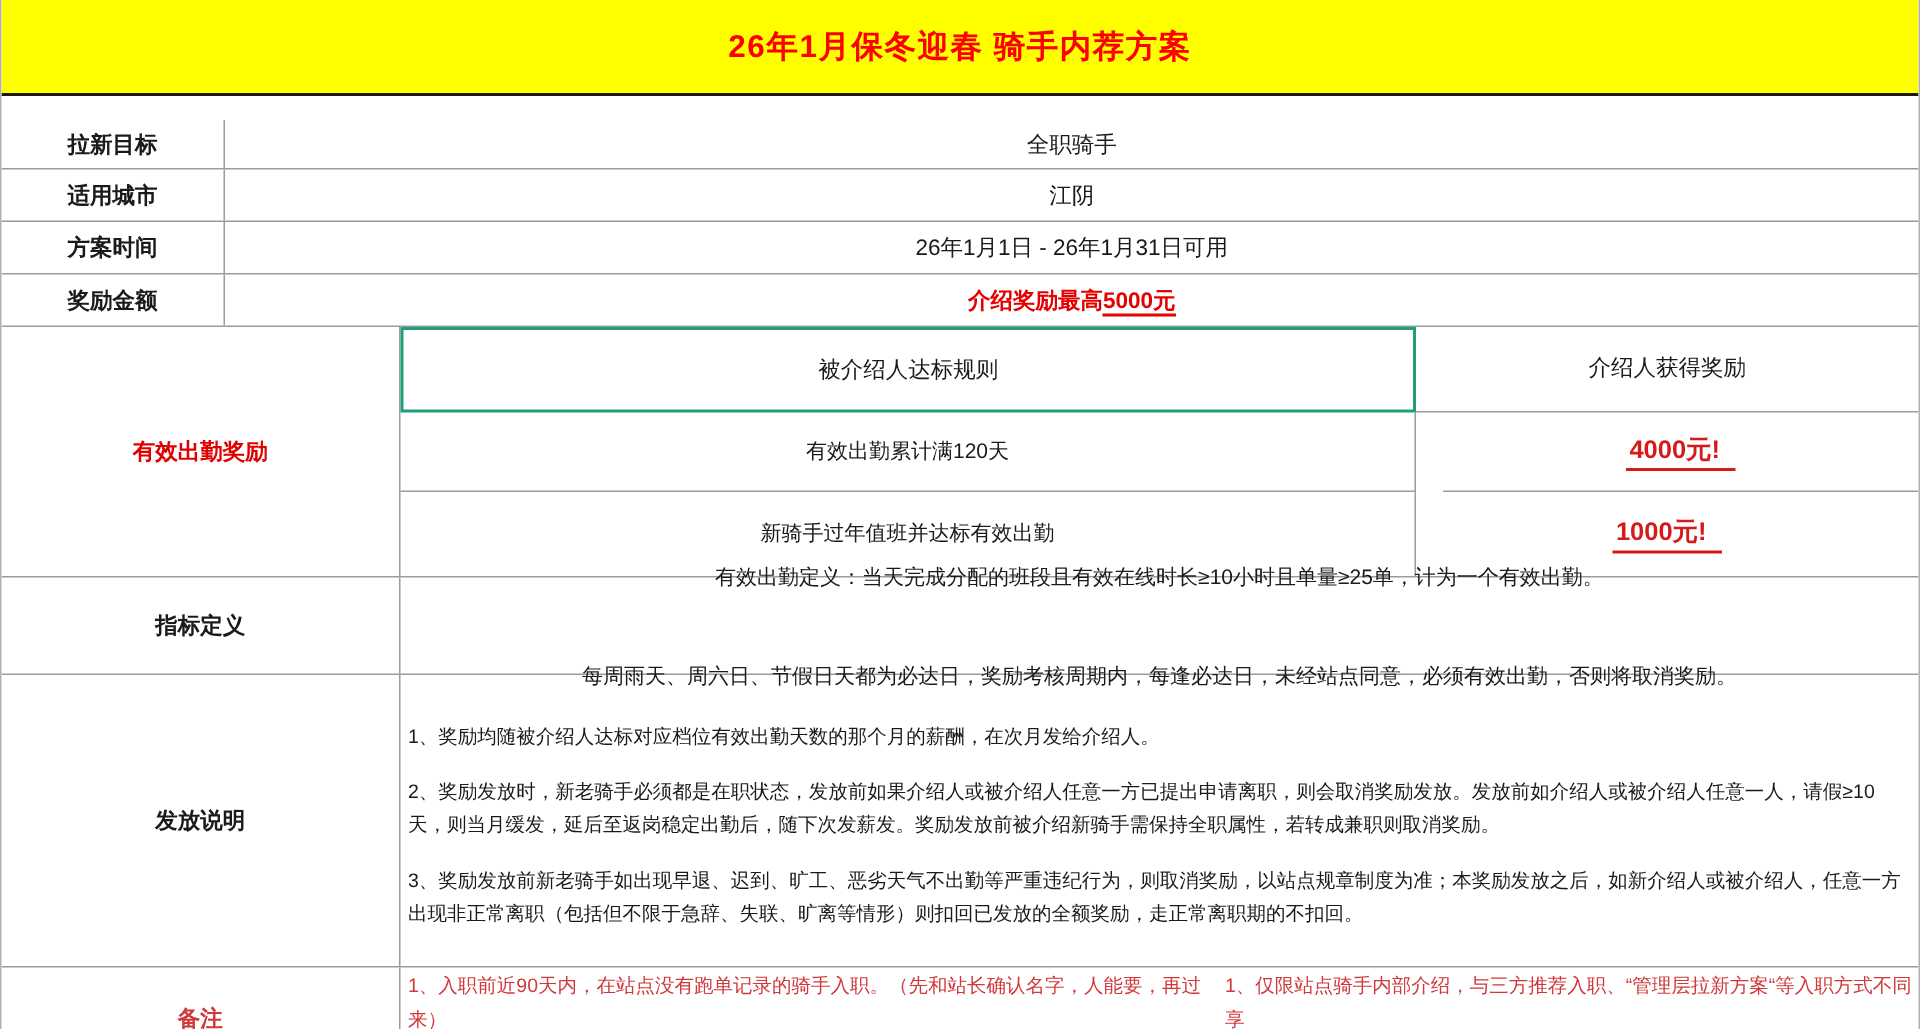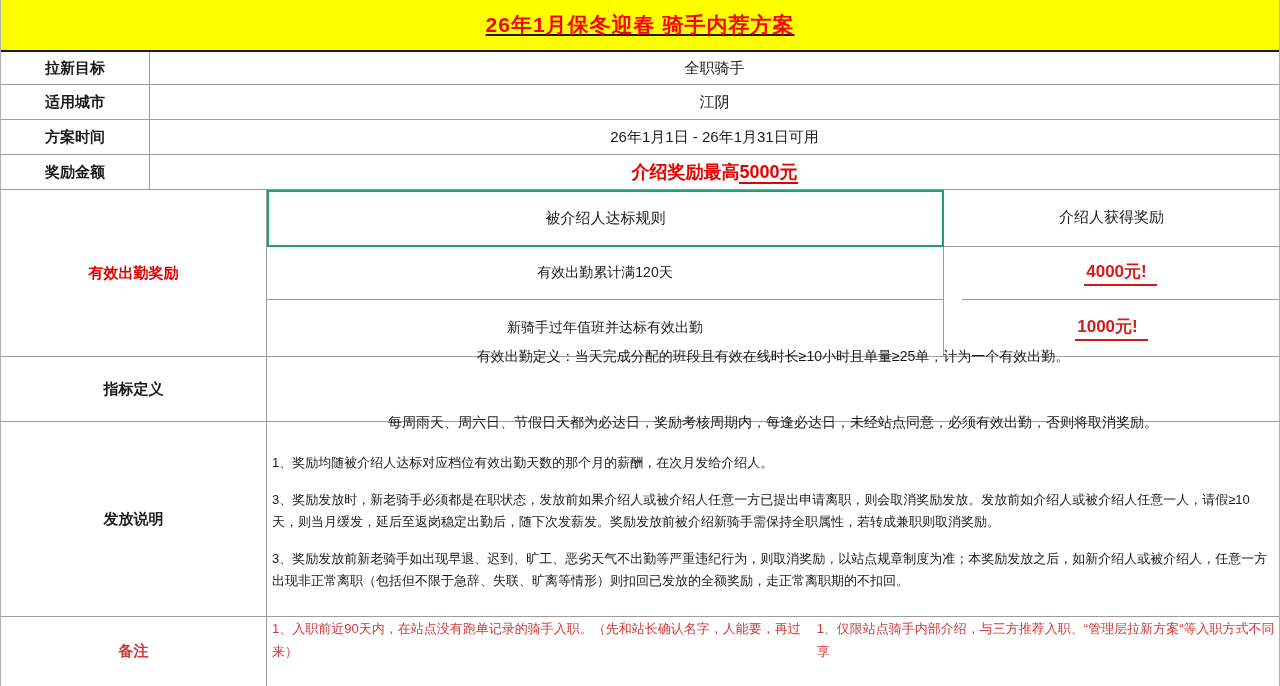--- a/index.html
+++ b/index.html
@@ -12,27 +12,26 @@
     position: relative;
     width: 1280px;
     height: 686px;
     background: #ffffff;
     border-left: 1px solid #b0b0b0;
     border-right: 1px solid #b0b0b0;
     overflow: hidden;
   }
   
   .banner {
-    height: 52px;
+    height: 64px;
     background: #ffff00;
     border-bottom: 2px solid #1a1a1a;
     display: flex;
     align-items: center;
     justify-content: center;
-    text-decoration: underline;
   }
   .banner .title {
     color: #ff0000;
     font-weight: bold;
     font-size: 21px;
     letter-spacing: 1px;
   }
   
   .row { display: flex; border-bottom: 1px solid #9c9c9c; }
   .label-cell {
@@ -45,26 +44,26 @@
   }
   .value-cell {
     flex: 1;
     display: flex;
     align-items: center;
     justify-content: center;
     font-size: 15px;
   }
   .w149 { width: 149px; }
   .w266 { width: 266px; }
-  .h33 { height: 33px; }
+  .h33 { height: 33px; margin-top: 16px; }
   .h35 { height: 35px; }
   .reward-amount {
     color: #e60000;
     font-weight: bold;
-    font-size: 18px;
+    font-size: 15px;
   }
   .reward-amount .u {
     border-bottom: 2px solid #e60000;
     padding-bottom: 0px;
   }
   
   .attendance { display: flex; height: 167px; border-bottom: 1px solid #9c9c9c; }
   .attendance .label-cell { color: #e00000; }
   .att-table { flex: 1; display: flex; flex-direction: column; }
   .att-row { display: flex; text-align: center; }
@@ -193,21 +192,21 @@
     <div class="content">
       <div>有效出勤定义：当天完成分配的班段且有效在线时长≥10小时且单量≥25单，计为一个有效出勤。</div>
       <div>每周雨天、周六日、节假日天都为必达日，奖励考核周期内，每逢必达日，未经站点同意，必须有效出勤，否则将取消奖励。</div>
     </div>
   </div>
 
   <div class="row issuance">
     <div class="label-cell w266">发放说明</div>
     <div class="content">
       <p>1、奖励均随被介绍人达标对应档位有效出勤天数的那个月的薪酬，在次月发给介绍人。</p>
-      <p>3、奖励发放时，新老骑手必须都是在职状态，发放前如果介绍人或被介绍人任意一方已提出申请离职，则会取消奖励发放。发放前如介绍人或被介绍人任意一人，请假≥10天，则当月缓发，延后至返岗稳定出勤后，随下次发薪发。奖励发放前被介绍新骑手需保持全职属性，若转成兼职则取消奖励。</p>
+      <p>2、奖励发放时，新老骑手必须都是在职状态，发放前如果介绍人或被介绍人任意一方已提出申请离职，则会取消奖励发放。发放前如介绍人或被介绍人任意一人，请假≥10天，则当月缓发，延后至返岗稳定出勤后，随下次发薪发。奖励发放前被介绍新骑手需保持全职属性，若转成兼职则取消奖励。</p>
       <p>3、奖励发放前新老骑手如出现早退、迟到、旷工、恶劣天气不出勤等严重违纪行为，则取消奖励，以站点规章制度为准；本奖励发放之后，如新介绍人或被介绍人，任意一方出现非正常离职（包括但不限于急辞、失联、旷离等情形）则扣回已发放的全额奖励，走正常离职期的不扣回。</p>
     </div>
   </div>
 
   <div class="row notes">
     <div class="label-cell w266">备注</div>
     <div class="content">
       <div>1、入职前近90天内，在站点没有跑单记录的骑手入职。（先和站长确认名字，人能要，再过来）</div>
       <div>1、仅限站点骑手内部介绍，与三方推荐入职、“管理层拉新方案“等入职方式不同享</div>
     </div>

